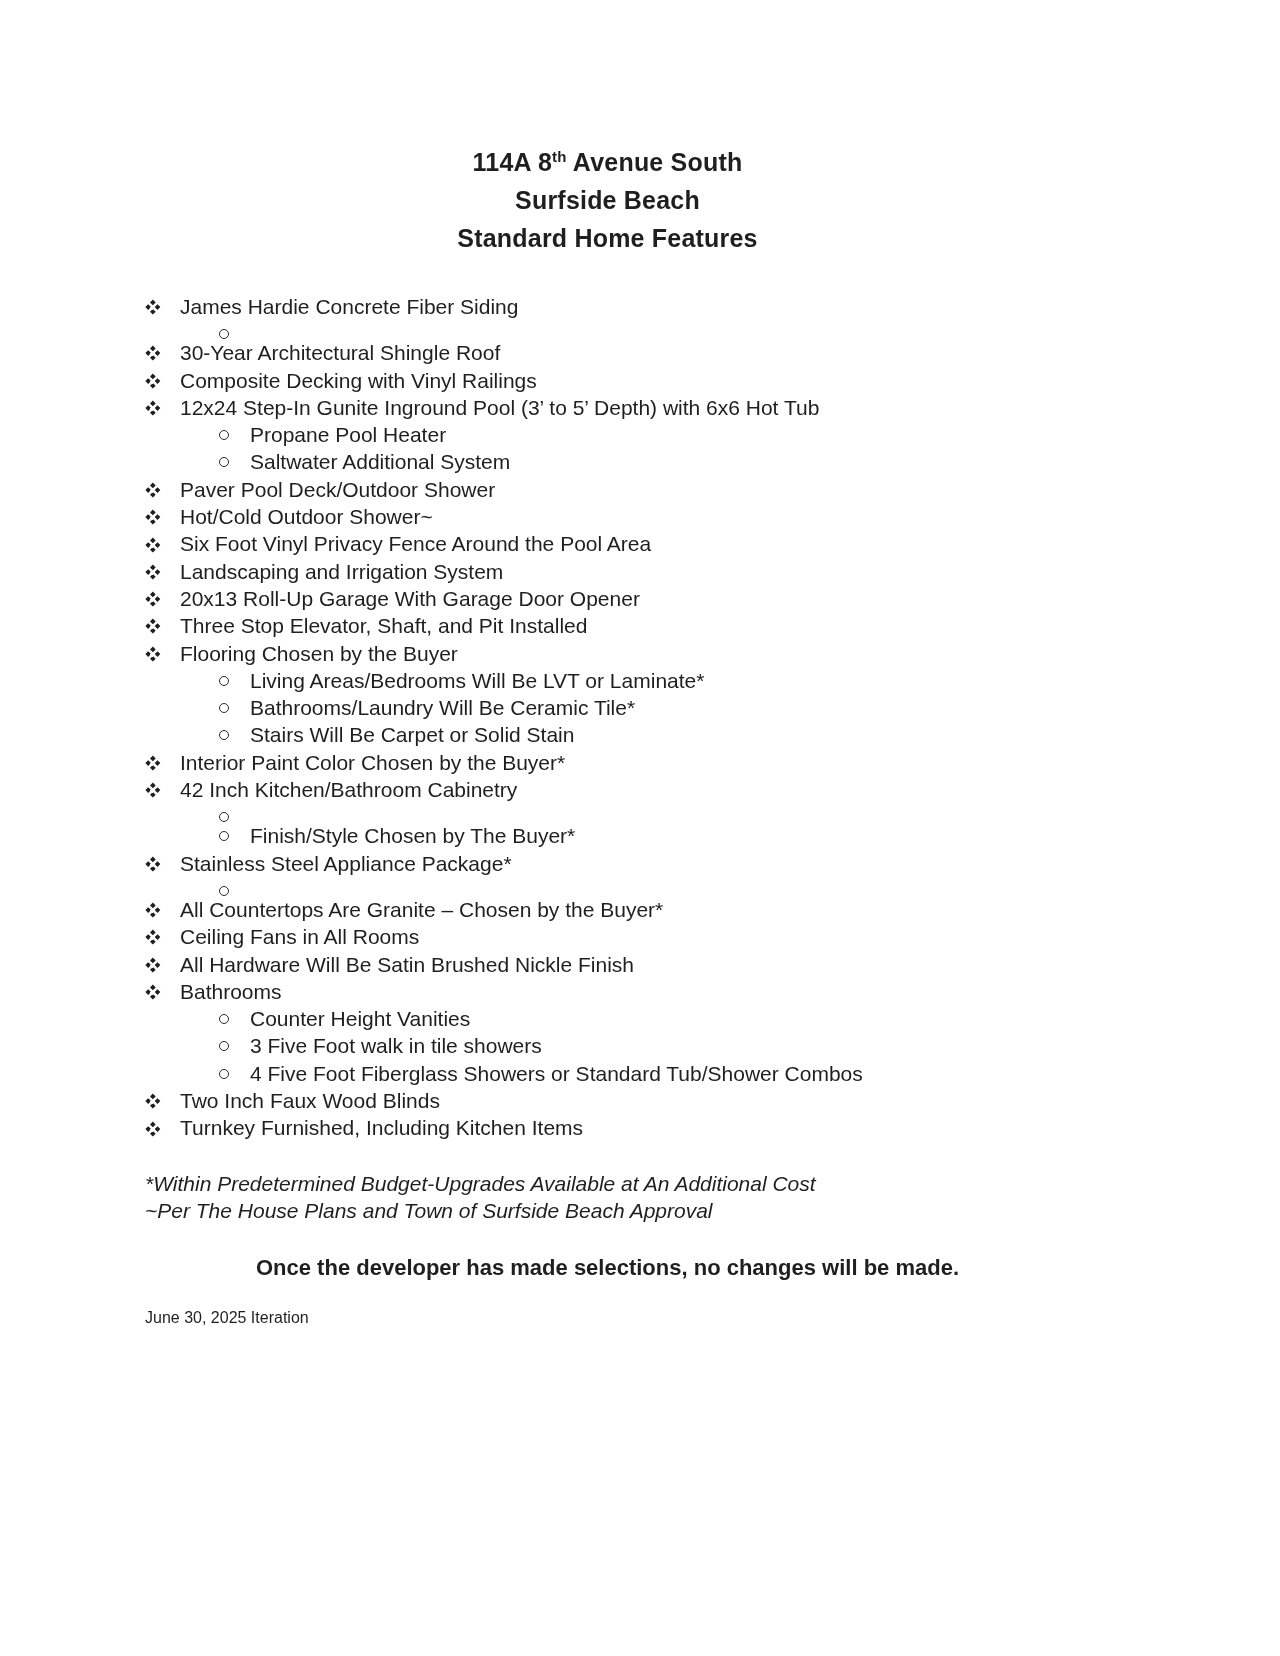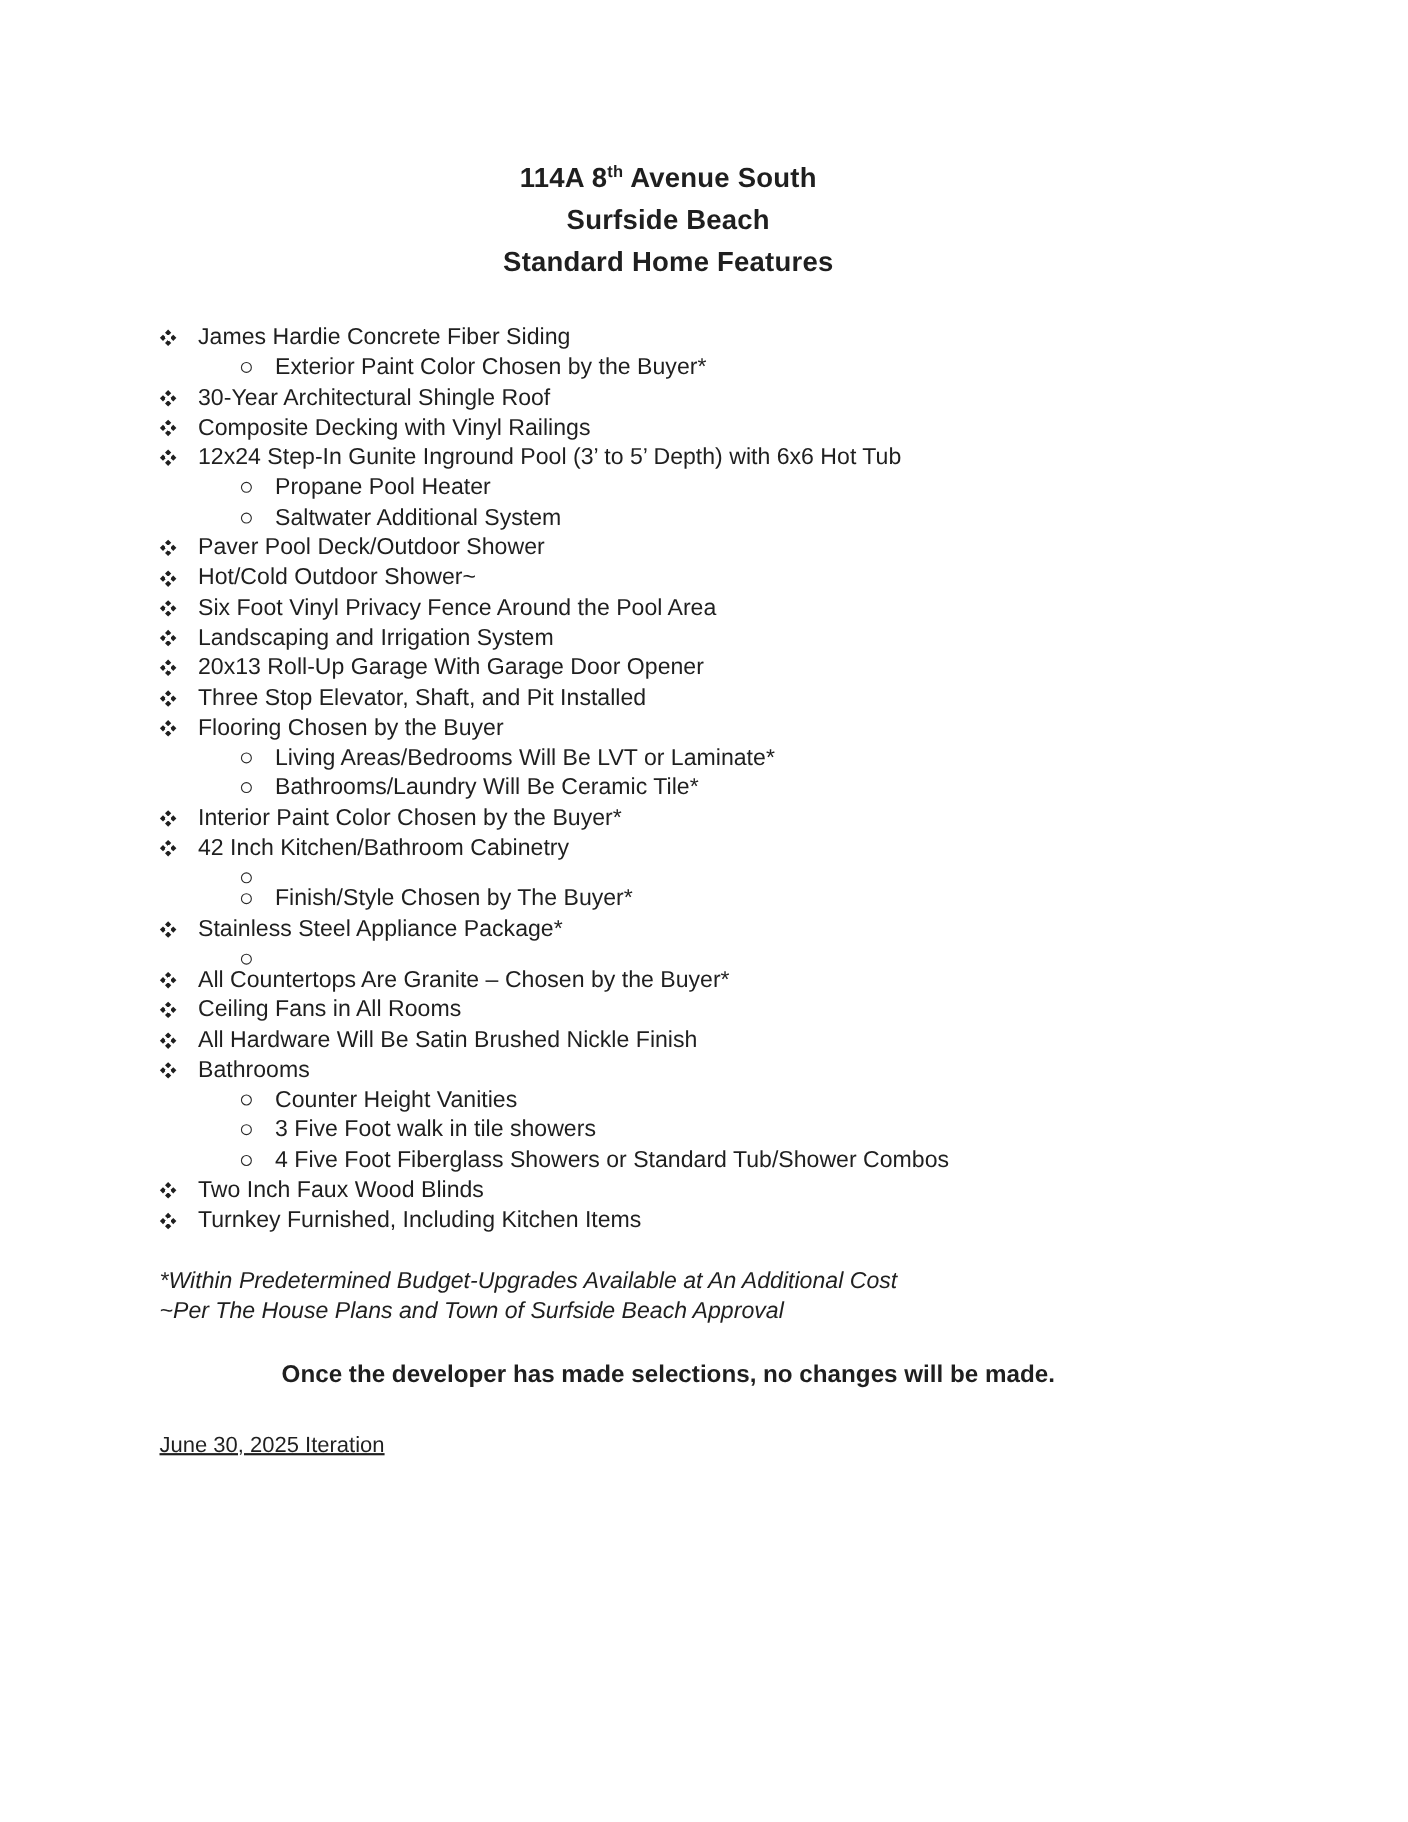--- a/index.html
+++ b/index.html
@@ -95,24 +95,23 @@
     line-height: 27.3px;
   }
   .closing {
     margin-top: 30px;
     text-align: center;
     font-size: 22px;
     font-weight: bold;
     line-height: 27px;
   }
   .date-line {
-    margin-top: 42px;
-    font-size: 20px;
+    margin-top: 27px;
+    font-size: 16px;
     line-height: 20px;
-    text-decoration: underline;
   }
 </style>
 </head>
 <body>
 
 <div class="page">
   <div class="content">
 
     <div class="doc-title">
       <div><span>114A 8</span><sup>th</sup><span> Avenue South</span></div>
@@ -126,23 +125,20 @@
             <span class="diamond"></span>
           </span>
           <span class="txt">
             <div>James Hardie Concrete Fiber Siding</div>
           </span>
         </div>
         <div class="item l2">
           <span class="bullet">
             <span class="circle"></span>
           </span>
-          <span class="txt">
-            <div>Exterior Paint Color Chosen by the Buyer*</div>
-          </span>
         </div>
         <div class="item l1">
           <span class="bullet">
             <span class="diamond"></span>
           </span>
           <span class="txt">
             <div>30-Year Architectural Shingle Roof</div>
           </span>
         </div>
         <div class="item l1">
@@ -240,20 +236,28 @@
           <span class="txt">
             <div>Living Areas/Bedrooms Will Be LVT or Laminate*</div>
           </span>
         </div>
         <div class="item l2">
           <span class="bullet">
             <span class="circle"></span>
           </span>
           <span class="txt">
             <div>Bathrooms/Laundry Will Be Ceramic Tile*</div>
+          </span>
+        </div>
+        <div class="item l2">
+          <span class="bullet">
+            <span class="circle"></span>
+          </span>
+          <span class="txt">
+            <div>Stairs Will Be Carpet or Solid Stain</div>
           </span>
         </div>
         <div class="item l1">
           <span class="bullet">
             <span class="diamond"></span>
           </span>
           <span class="txt">
             <div>Interior Paint Color Chosen by the Buyer*</div>
           </span>
         </div>

